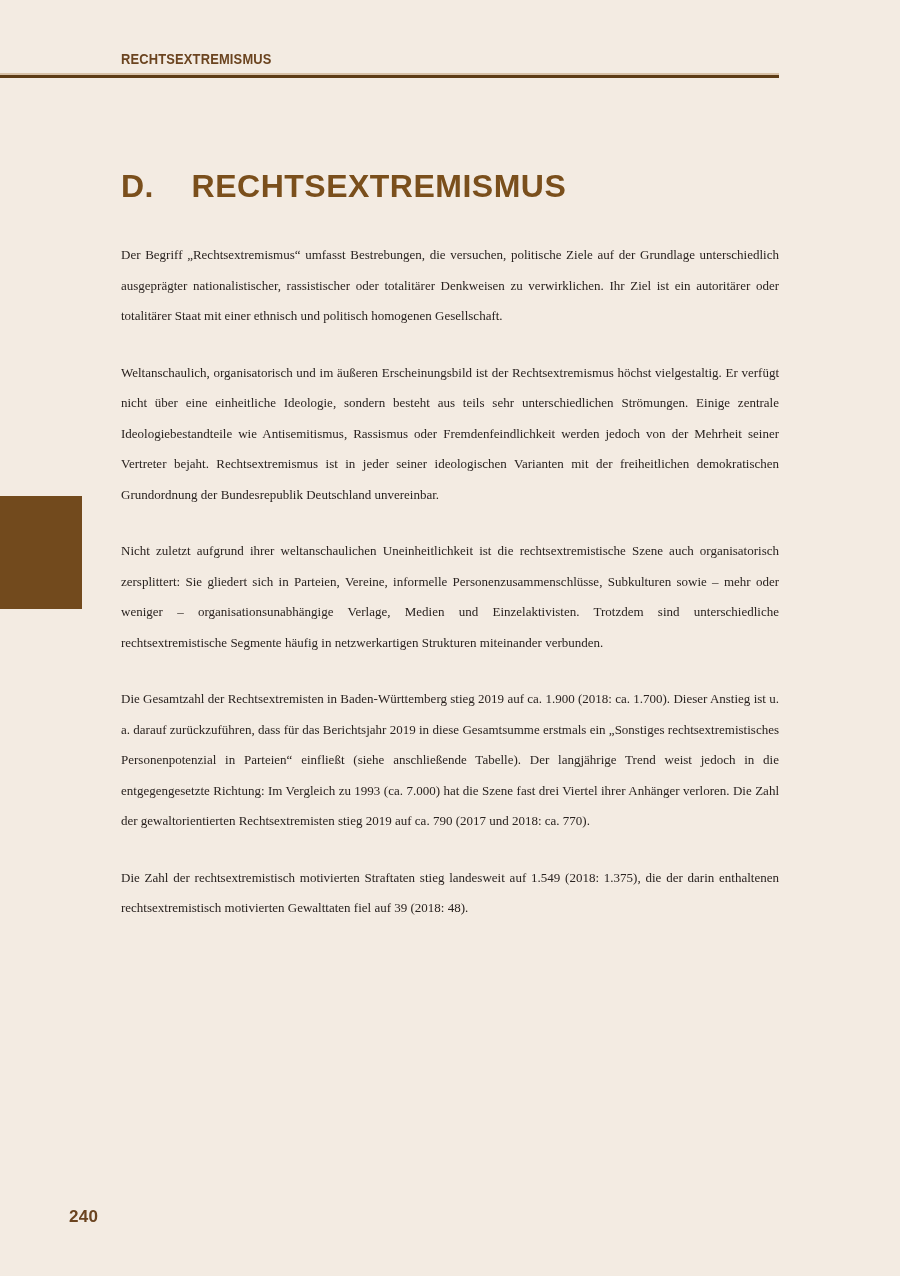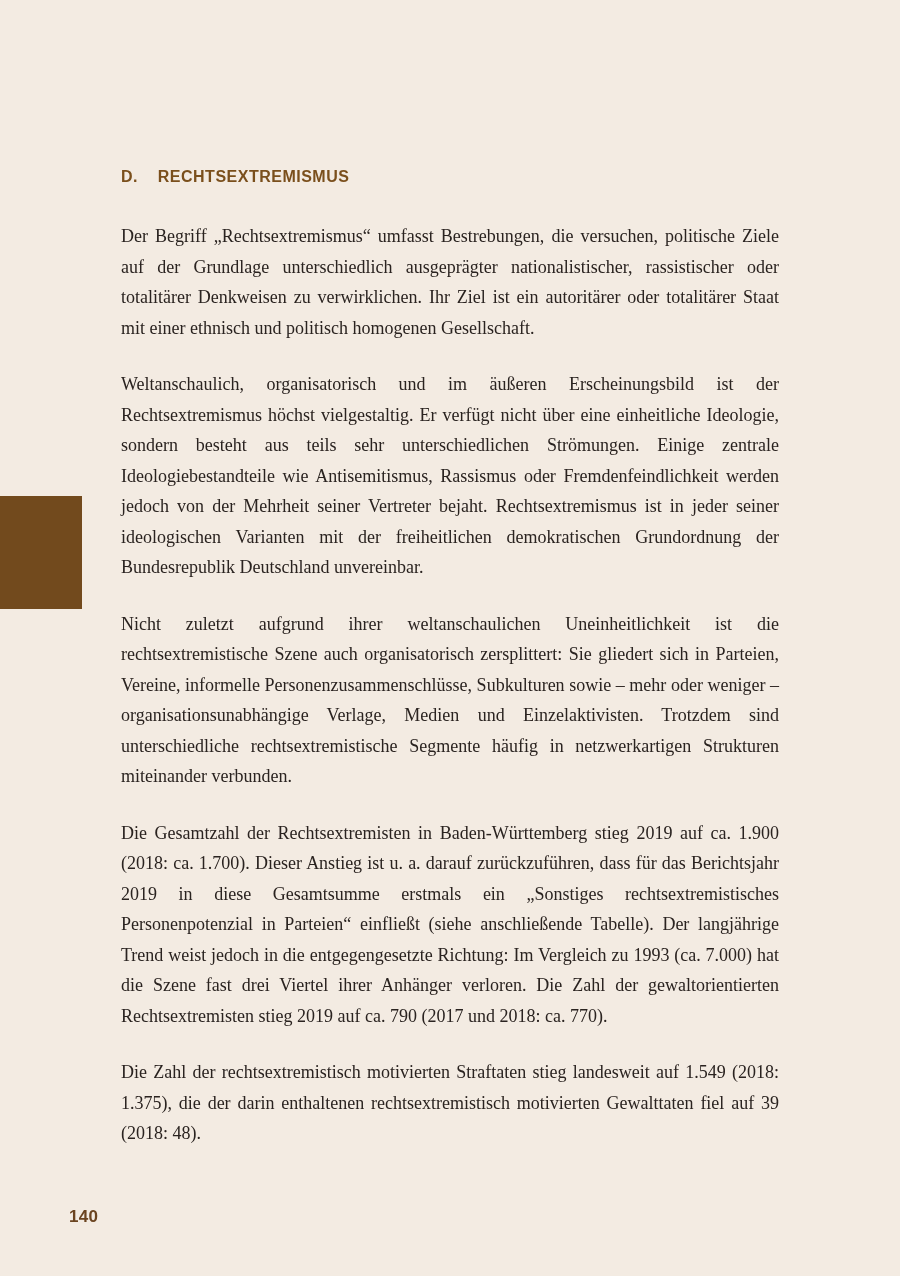--- a/index.html
+++ b/index.html
@@ -74,31 +74,31 @@
   .content {
     position: absolute;
     left: 121px;
     top: 168px;
     width: 658px;
   }
 
   .section-title {
     font-family: "Liberation Sans", sans-serif;
     font-weight: bold;
-    font-size: 16px;
+    font-size: 32px;
     letter-spacing: 0.5px;
     color: #7a4f1c;
     margin: 0 0 35px 0;
     white-space: pre;
   }
 
   p.body-par {
     margin: 0 0 26px 0;
     font-family: "Liberation Serif", serif;
-    font-size: 18px;
+    font-size: 13px;
     line-height: 30.5px;
     color: #2a2320;
     text-align: justify;
     hyphens: none;
   }
   p.body-par:last-child {
     margin-bottom: 3px;
   }
 
   
@@ -111,34 +111,39 @@
     font-size: 17px;
     color: #6b4420;
     letter-spacing: 0.3px;
   }
 </style>
 </head>
 <body>
 
 <div class="page">
 
+  <div class="running-head">
+    <div class="head-rule-light"></div>
+    <div class="running-head-text">RECHTSEXTREMISMUS</div>
+    <div class="head-rule"></div>
+  </div>
 
   <div class="chapter-tab"></div>
 
   <div class="content">
 
     <h1 class="section-title">D.    RECHTSEXTREMISMUS</h1>
 
     <p class="body-par">Der Begriff „Rechtsextremismus“ umfasst Bestrebungen, die versuchen, politische Ziele auf der Grundlage unterschiedlich ausgeprägter nationalistischer, rassistischer oder totalitärer Denkweisen zu verwirklichen. Ihr Ziel ist ein autoritärer oder totalitärer Staat mit einer ethnisch und politisch homogenen Gesellschaft.</p>
 
     <p class="body-par">Weltanschaulich, organisatorisch und im äußeren Erscheinungsbild ist der Rechtsextremismus höchst vielgestaltig. Er verfügt nicht über eine einheitliche Ideologie, sondern besteht aus teils sehr unterschiedlichen Strömungen. Einige zentrale Ideologiebestandteile wie Antisemitismus, Rassismus oder Fremdenfeindlichkeit werden jedoch von der Mehrheit seiner Vertreter bejaht. Rechtsextremismus ist in jeder seiner ideologischen Varianten mit der freiheitlichen demokratischen Grundordnung der Bundesrepublik Deutschland unvereinbar.</p>
 
     <p class="body-par">Nicht zuletzt aufgrund ihrer weltanschaulichen Uneinheitlichkeit ist die rechtsextremistische Szene auch organisatorisch zersplittert: Sie gliedert sich in Parteien, Vereine, informelle Personenzusammenschlüsse, Subkulturen sowie – mehr oder weniger – organisationsunabhängige Verlage, Medien und Einzelaktivisten. Trotzdem sind unterschiedliche rechtsextremistische Segmente häufig in netzwerkartigen Strukturen miteinander verbunden.</p>
 
     <p class="body-par">Die Gesamtzahl der Rechtsextremisten in Baden-Württemberg stieg 2019 auf ca. 1.900 (2018: ca. 1.700). Dieser Anstieg ist u. a. darauf zurückzuführen, dass für das Berichtsjahr 2019 in diese Gesamtsumme erstmals ein „Sonstiges rechtsextremistisches Personenpotenzial in Parteien“ einfließt (siehe anschließende Tabelle). Der langjährige Trend weist jedoch in die entgegengesetzte Richtung: Im Vergleich zu 1993 (ca. 7.000) hat die Szene fast drei Viertel ihrer Anhänger verloren. Die Zahl der gewaltorientierten Rechtsextremisten stieg 2019 auf ca. 790 (2017 und 2018: ca. 770).</p>
 
     <p class="body-par">Die Zahl der rechtsextremistisch motivierten Straftaten stieg landesweit auf 1.549 (2018: 1.375), die der darin enthaltenen rechtsextremistisch motivierten Gewalttaten fiel auf 39 (2018: 48).</p>
 
   </div>
 
-  <div class="folio">140</div>
+  <div class="folio">240</div>
 
 </div>
 
 </body></html>

